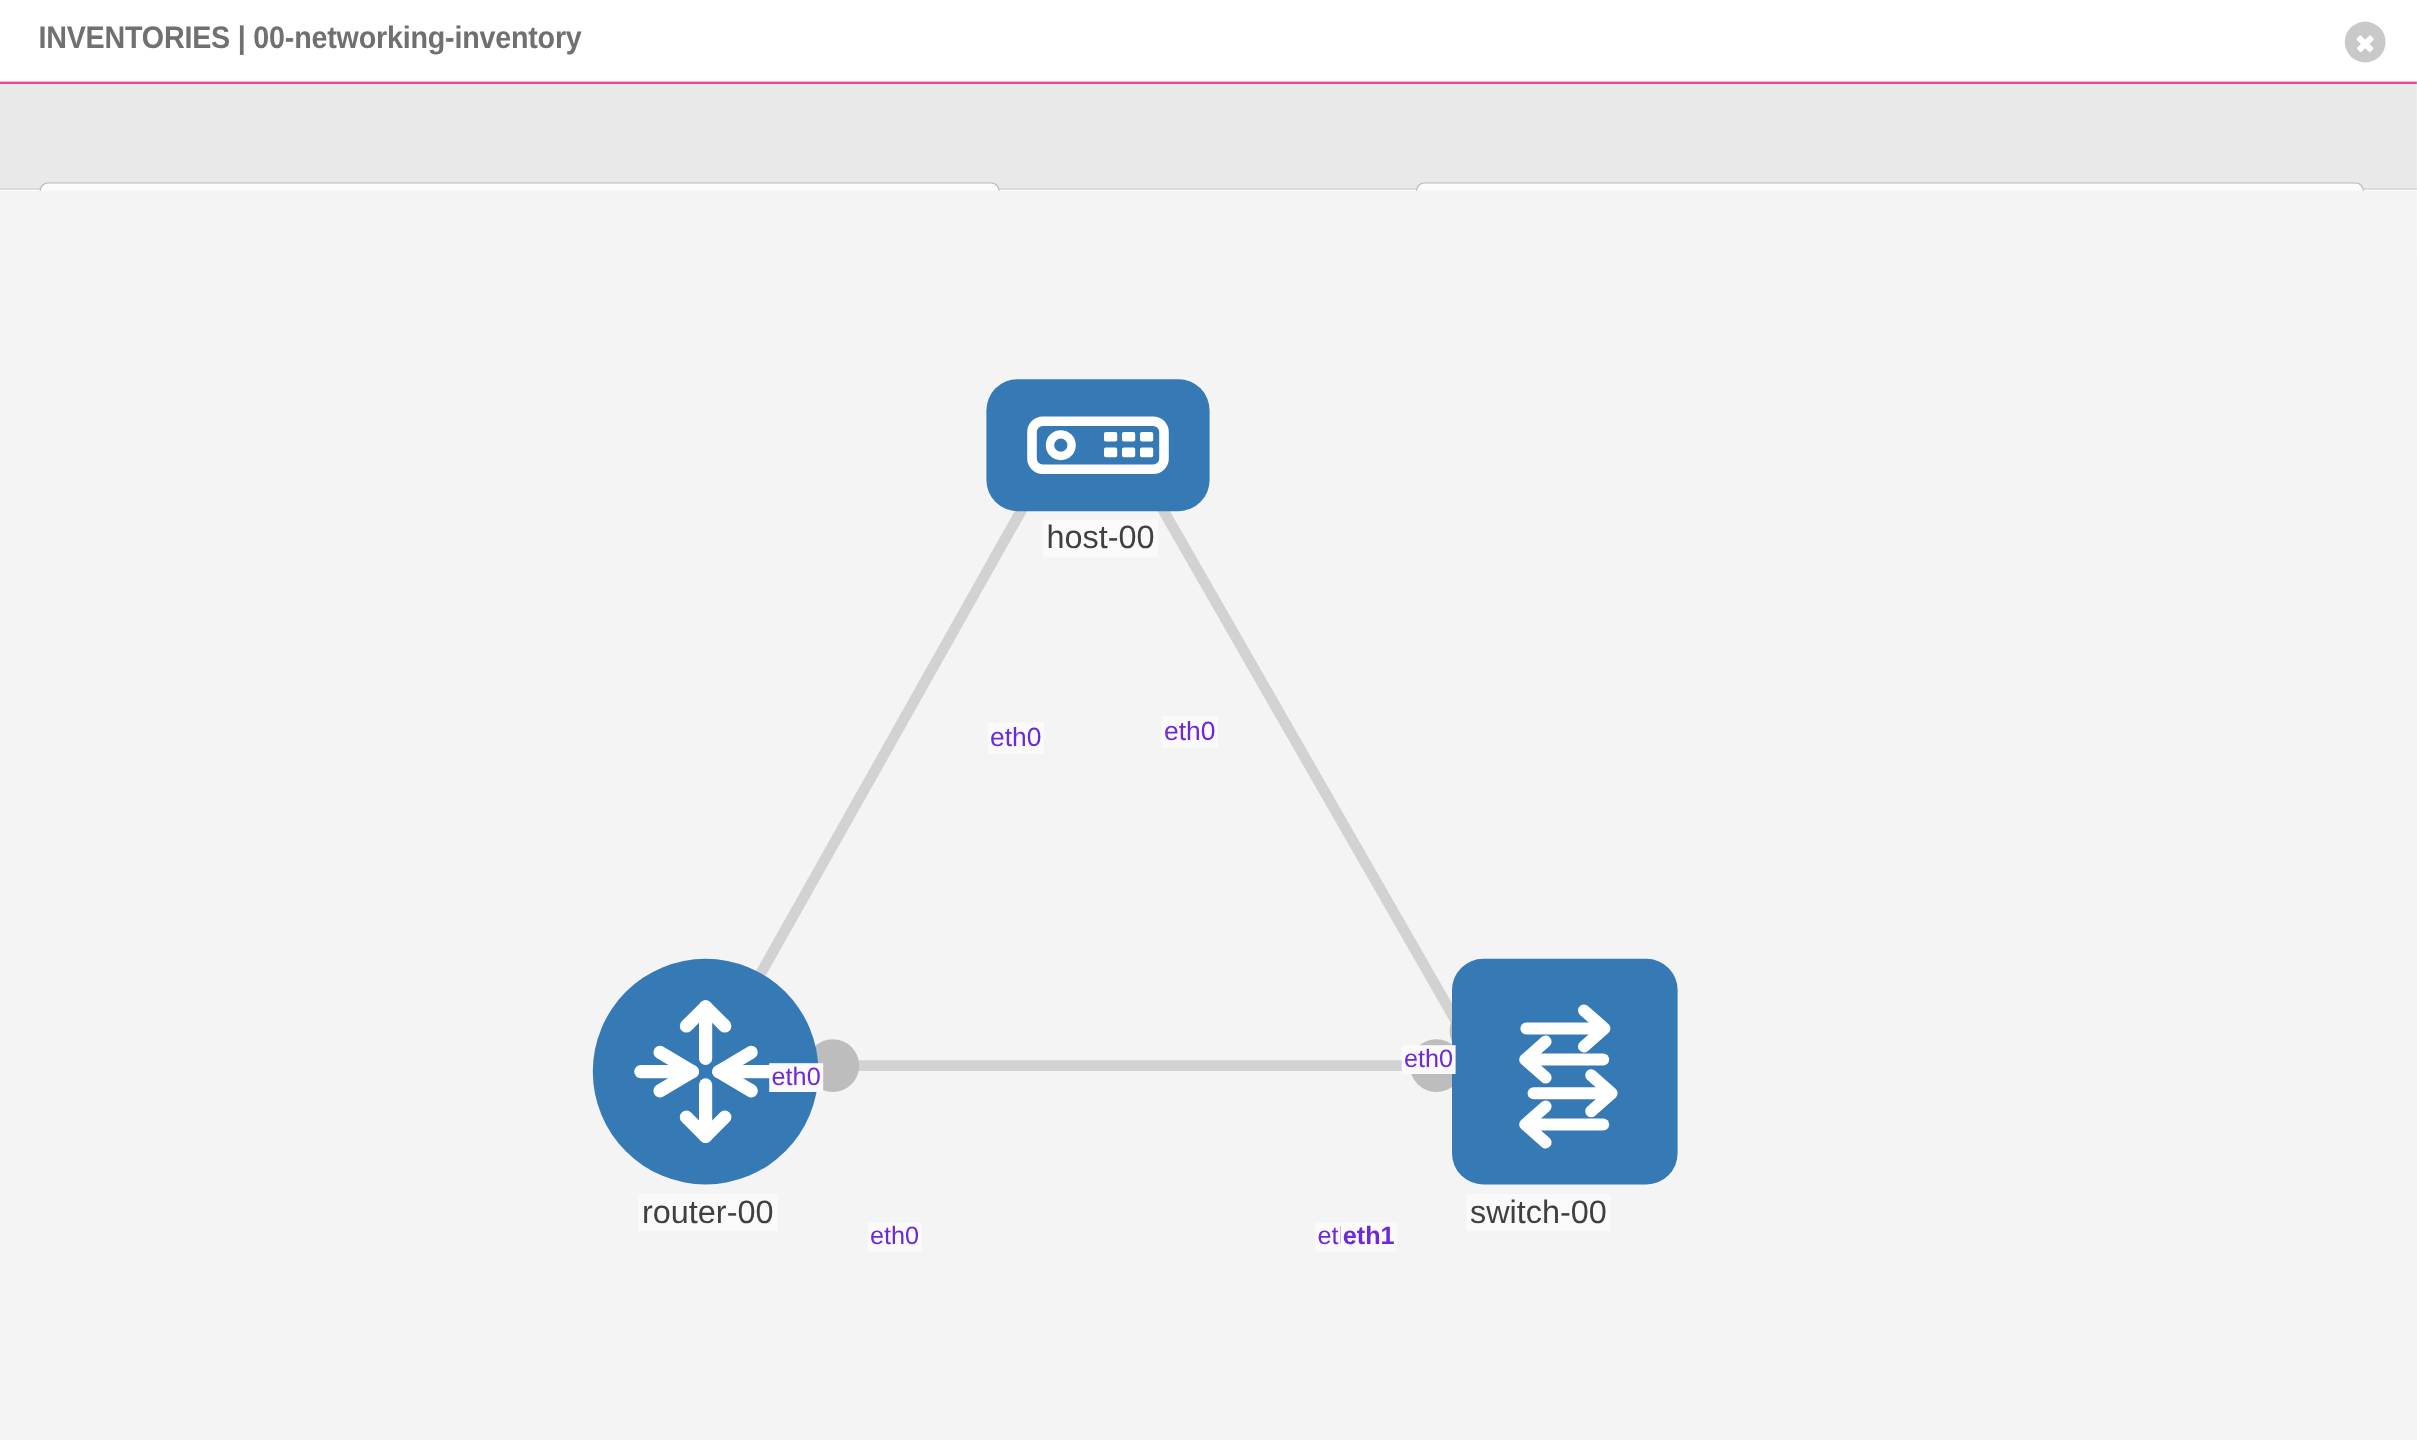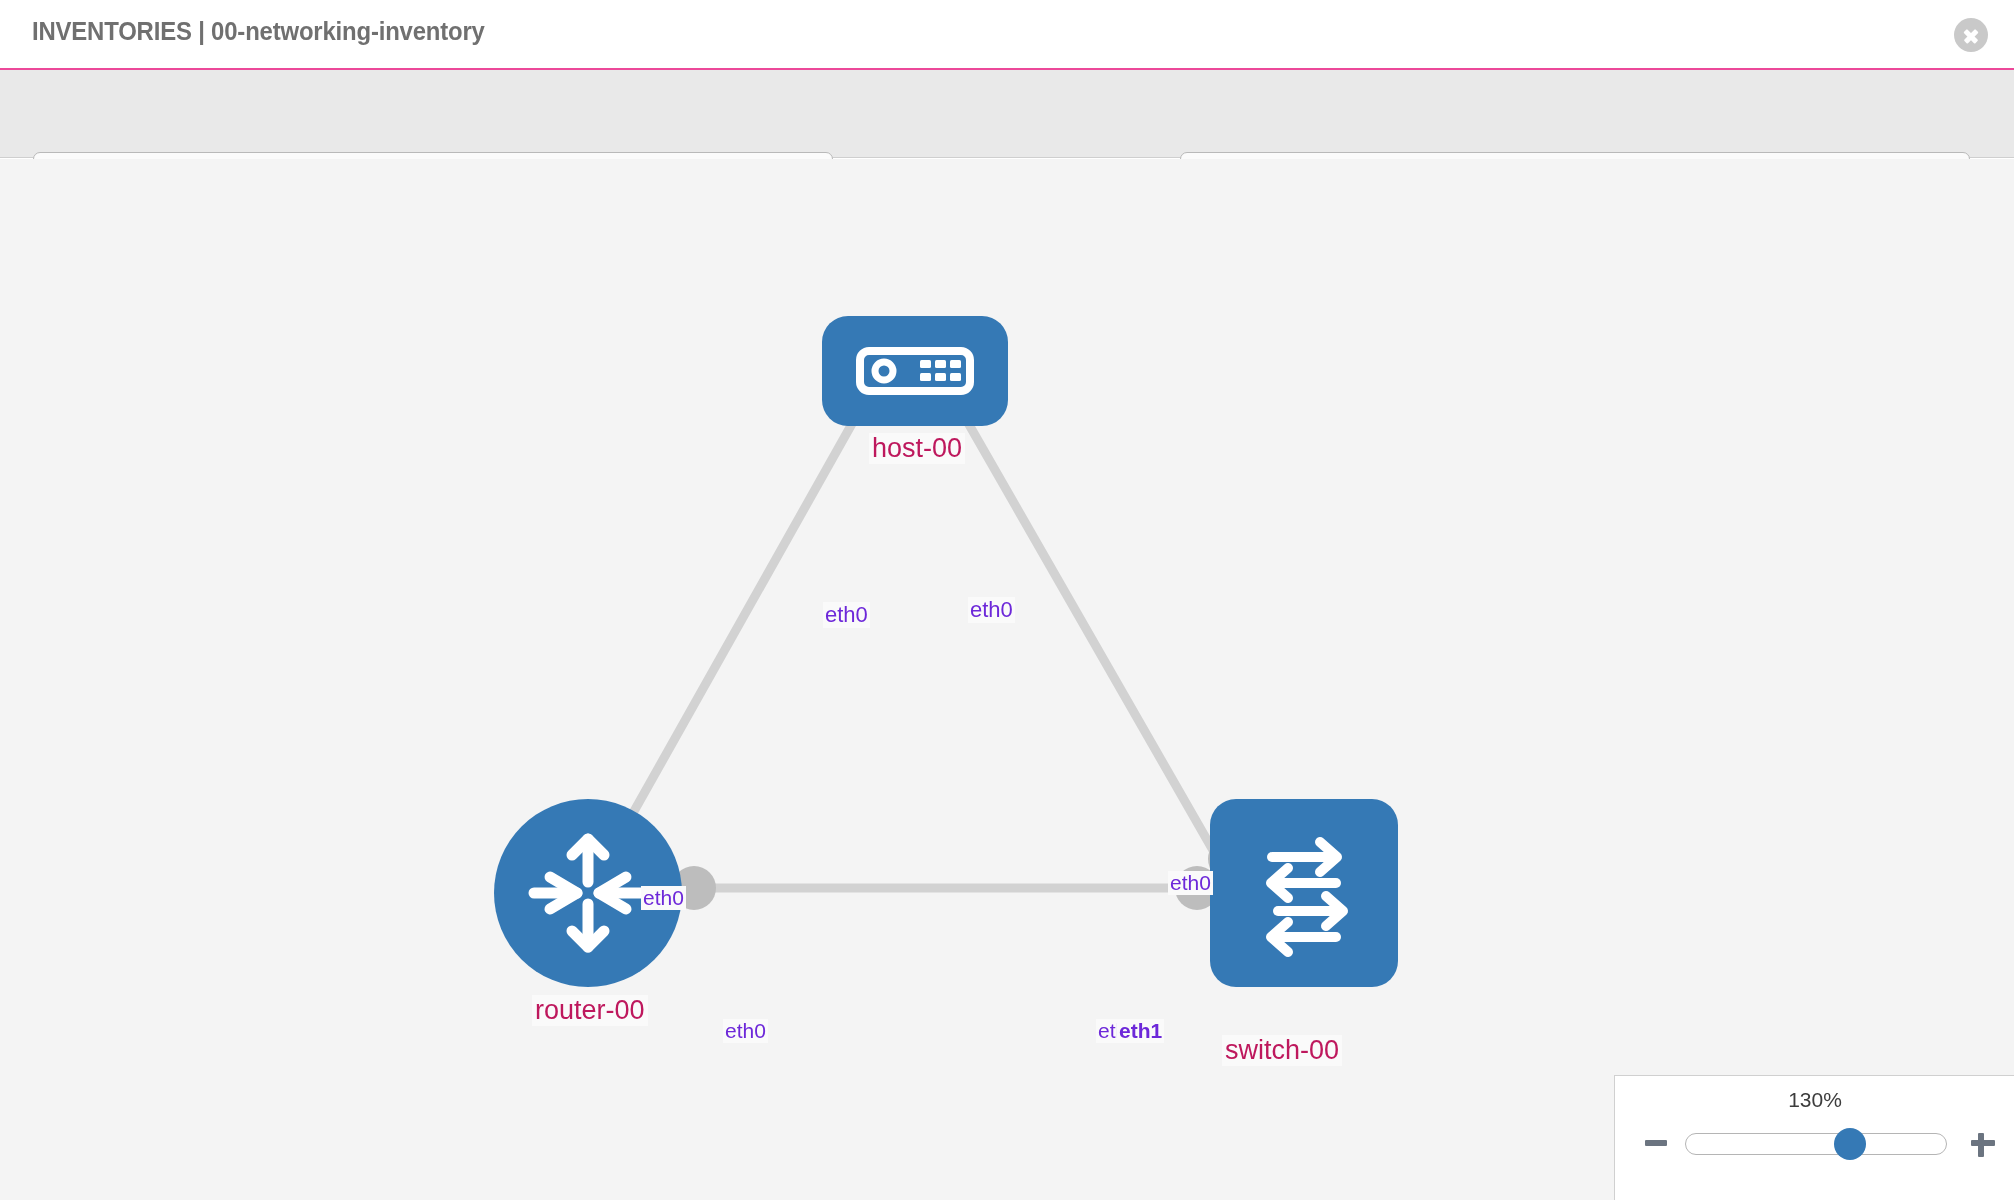--- a/index.html
+++ b/index.html
@@ -97,21 +97,21 @@
     position: absolute;
     background: #3579b5;
   }
   .host-shape   { left: 0; top: 0;  width: 186px; height: 110px; border-radius: 26px; }
   .router-shape { left: 0; top: 0;  width: 188px; height: 188px; border-radius: 50%; }
   .switch-shape { left: 0; top: 0;  width: 188px; height: 188px; border-radius: 26px; }
 
   .node-label {
     position: absolute;
     font-size: 27px;
-    color: #be185d;
+    color: #404040;
     background: #fafafa;
     white-space: nowrap;
     padding: 0 3px;
   }
 
   .port-label {
     position: absolute;
     font-size: 21px;
     color: #6d28d9;
     background: #fafafa;
@@ -265,35 +265,25 @@
           <polyline points="110,43 127,58 110,73"></polyline>
           <line x1="126" y1="84" x2="62" y2="84"></line>
           <polyline points="78,69 61,84 78,99"></polyline>
           <line x1="68" y1="112" x2="132" y2="112"></line>
           <polyline points="116,97 133,112 116,127"></polyline>
           <line x1="126" y1="138" x2="62" y2="138"></line>
           <polyline points="78,123 61,138 78,153"></polyline>
         </g>
       </svg>
     </div>
-    <div class="node-label" style="left:12px; top:196px;margin-top:40px;">switch-00</div>
+    <div class="node-label" style="left:12px; top:196px;">switch-00</div>
   </div>
 
   <div class="port-label" style="left:823px; top:443px; font-size:22px;">eth0</div>
   <div class="port-label" style="left:968px; top:438px; font-size:22px;">eth0</div>
   <div class="port-label" style="left:641px; top:727px;">eth0</div>
   <div class="port-label" style="left:1168px; top:712px;">eth0</div>
   <div class="port-label" style="left:723px; top:860px;">eth0</div>
   <div class="port-label" style="left:1096px; top:860px;">eth0</div>
   <div class="port-label" style="left:1117px; top:860px;font-weight:bold;">eth1</div>
 
-  <div class="zoom-panel">
-    <div class="zoom-pct">130%</div>
-    <div class="zoom-row">
-      <div class="zoom-minus"></div>
-      <div class="zoom-track">
-        <div class="zoom-thumb" id="zoom-thumb" style="left: calc(63% - 16px);"></div>
-      </div>
-      <div class="zoom-plus"></div>
-    </div>
-  </div>
 
 </div>
 
 </body></html>

